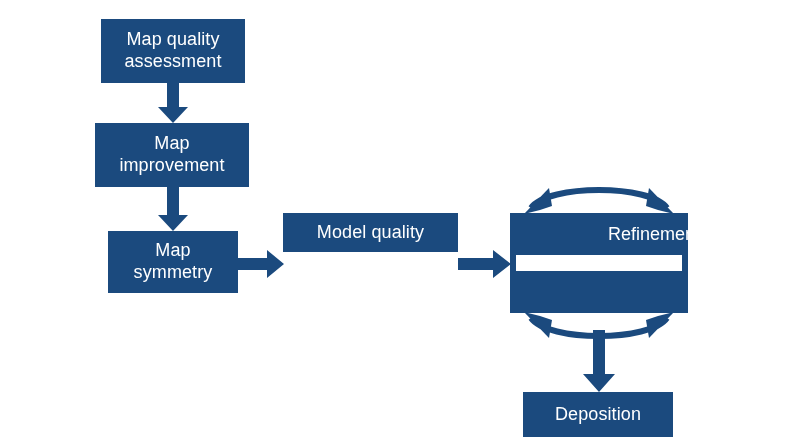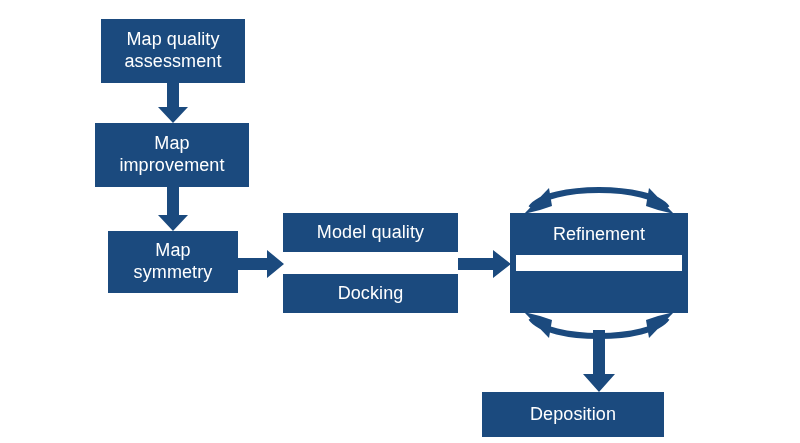--- a/index.html
+++ b/index.html
@@ -31,39 +31,39 @@
     white-space: pre-line;
   }
   .node span { display: block; width: 100%; }
 
   
   #node-map-quality      { left: 101px; top: 19px;  width: 144px; height: 64px; }
   #node-map-improvement  { left: 95px;  top: 123px; width: 154px; height: 64px; }
   #node-map-symmetry     { left: 108px; top: 231px; width: 130px; height: 62px; }
   #node-model-building   { left: 283px; top: 213px; width: 175px; height: 39px; }
   #node-docking          { left: 283px; top: 274px; width: 175px; height: 39px; }
-  #node-deposition       { left: 482px; top: 392px; width: 182px; height: 45px; align-items: center; }
+  #node-deposition       { left: 523px; top: 392px; width: 150px; height: 45px; align-items: center; }
 
   
   #cycle-block {
     position: absolute;
     left: 510px; top: 213px;
     width: 178px; height: 100px;
     background: #1B4A7E;
     box-sizing: border-box;
   }
   #node-refinement-label, #node-validation-label {
     position: absolute;
-    left: 0; width: 178px;
+    left: 12px; width: 178px;
     color: #ffffff;
     font-size: 18px;
     text-align: center;
     display: flex;
     align-items: center;
-    justify-content: center;
+    justify-content: flex-end;
   }
   #node-refinement-label { top: 0px;  height: 42px; }
   #node-validation-label { top: 58px; height: 42px; }
   #cycle-gap {
     position: absolute;
     left: 6px; top: 42px;
     width: 166px; height: 16px;
     background: #ffffff;
   }
 
@@ -94,23 +94,20 @@
 
   <div class="node" id="node-map-symmetry">
     <span>Map
 symmetry</span>
   </div>
 
   <div class="node" id="node-model-building">
     <span>Model quality</span>
   </div>
 
-  <div class="node" id="node-docking">
-    <span>Docking</span>
-  </div>
 
   <div id="cycle-block">
     <div id="node-refinement-label">
       <span>Refinement</span>
     </div>
     <div id="cycle-gap"></div>
   </div>
 
   <div class="node" id="node-deposition">
     <span>Deposition</span>

